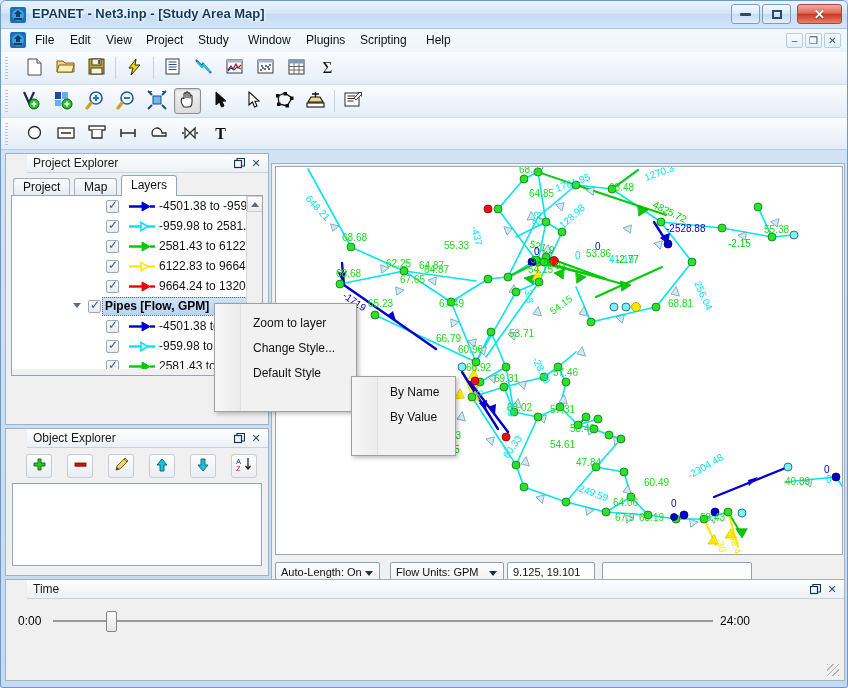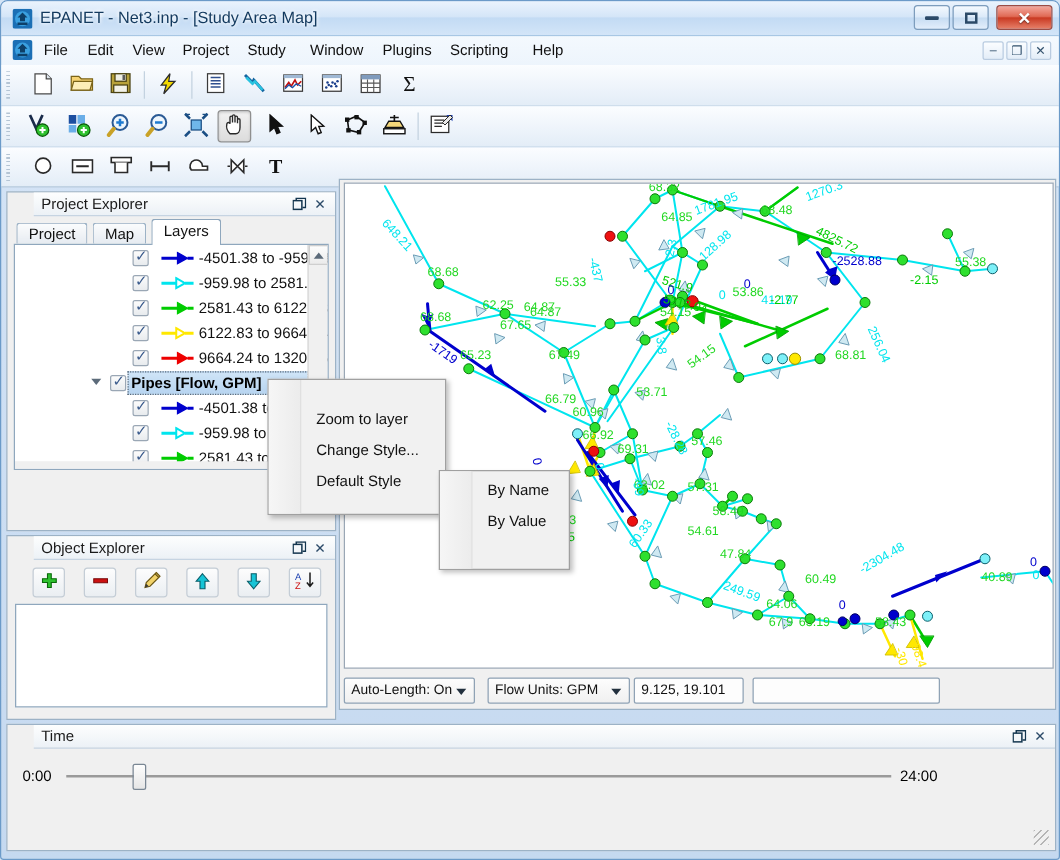--- a/index.html
+++ b/index.html
@@ -29,20 +29,21 @@
     border-bottom: 1px solid #a8c7e4;
   }
   #titlebar .app-icon {
     position: absolute; left: 9px; top: 6px; width: 16px; height: 16px;
   }
   #titlebar .title-text {
     position: absolute; left: 31px; top: 5px;
     font-size: 13px; color: #12395e;
     text-shadow: 0 0 3px #fff, 0 0 4px #fff;
     white-space: nowrap;
+    font-weight: bold;
   }
   .wbtn {
     position: absolute; top: 3px; height: 20px; width: 29px;
     border: 1px solid #7d9dbd; border-radius: 3px;
     background: linear-gradient(to bottom, #f5fafe 0%, #dbeaf9 48%, #c6dcf2 52%, #e3eefb 100%);
     cursor: default;
   }
   .wbtn .glyph {
     position: absolute; left: 0; right: 0; top: 0; bottom: 0;
     display: flex; align-items: center; justify-content: center;
@@ -211,21 +212,21 @@
     border: 1px solid #c4cdd6; border-radius: 3px;
     background: linear-gradient(to bottom,#fdfdfd,#eaeef2);
     display: flex; align-items: center; justify-content: center; cursor: default;
   }
   #obj-list {
     position: absolute; left: 6px; top: 54px; width: 250px; height: 83px;
     background: #fff; border: 1px solid #8fa7bd;
   }
   
   #map-panel {
-    position: absolute; left: 270px; top: 142px; width: 574px; height: 425px;
+    position: absolute; left: 270px; top: 162px; width: 574px; height: 425px;
     background: #f0f0f0; border: 1px solid #9cb2c6;
   }
   #map-canvas {
     position: absolute; left: 3px; top: 2px; width: 568px; height: 389px;
     background: #ffffff; border: 1px solid #9aa7b5; overflow: hidden;
   }
   #map-status {
     position: absolute; left: 2px; bottom: 3px; right: 2px; height: 22px;
   }
   .combo {
@@ -1155,21 +1156,21 @@
         <span class="stext">9.125, 19.101</span>
       </div>
       <div class="statfield" style="left:328px; top:0; width:150px">
         <span class="stext"></span>
       </div>
     </div>
   </div>
 
   <div class="ctxmenu" id="layer-ctxmenu" style="left:213px; top:302px; width:143px; height:109px;">
     <div class="gutter"></div>
-    <div class="ctxitem" style="margin-top:19px">Zoom to layer</div>
+    <div class="ctxitem" style="margin-top:7px">Zoom to layer</div>
     <div class="ctxitem">Change Style...</div>
     <div class="ctxitem">Default Style</div>
   </div>
 
   <div class="ctxmenu" id="label-submenu" style="left:350px; top:375px; width:105px; height:80px;">
     <div class="gutter"></div>
     <div class="ctxitem" style="margin-top:3px">By Name</div>
     <div class="ctxitem">By Value</div>
   </div>
 

